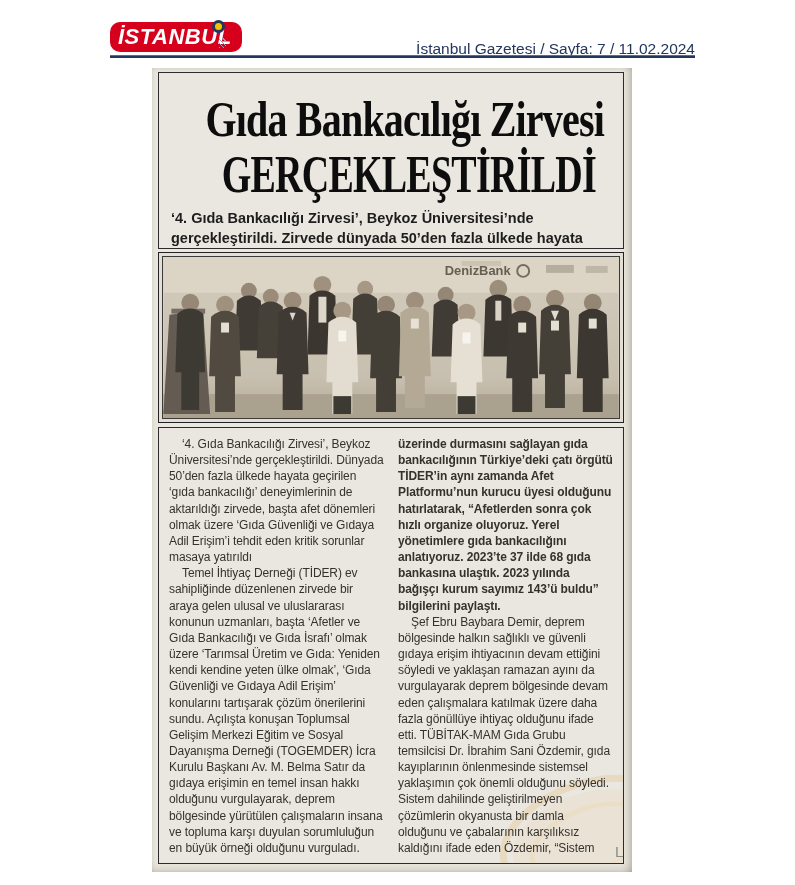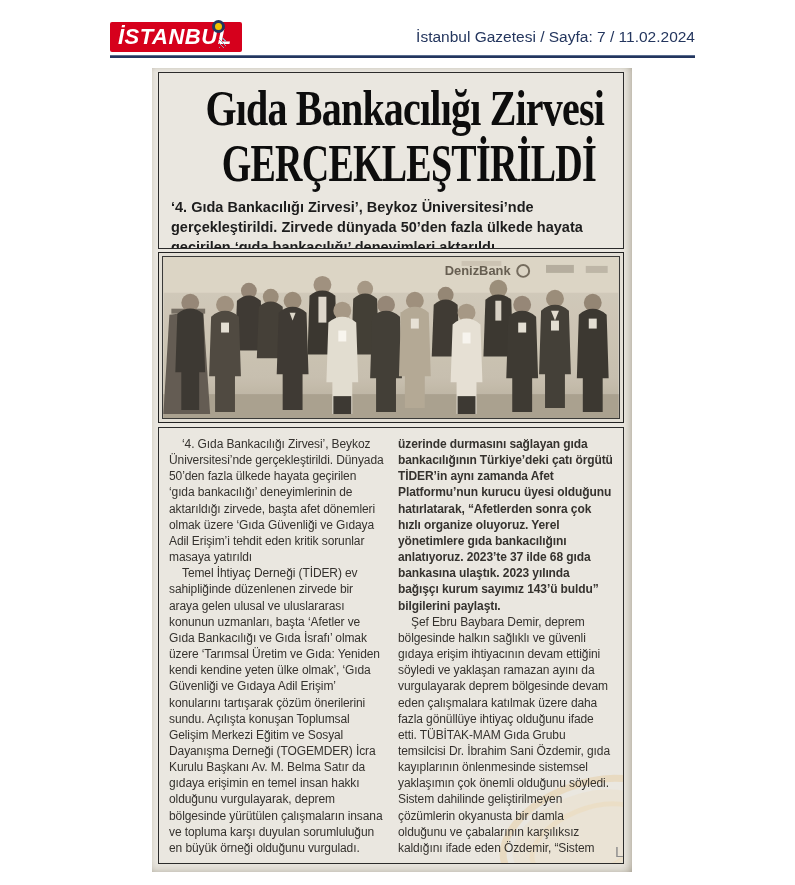--- a/index.html
+++ b/index.html
@@ -9,52 +9,52 @@
     font-family:"Liberation Sans","DejaVu Sans",sans-serif; overflow:hidden;
   }
 
   
   .masthead-logo {
     position:absolute; left:110px; top:22px; height:30px;
     background:#d6001c; color:#fff; display:flex; align-items:center;
     padding:0 10px 0 8px; font-weight:bold; font-style:italic;
     font-size:22px; letter-spacing:.5px;
     font-family:"Liberation Sans","DejaVu Sans",sans-serif;
-    border-radius:2px;
+    border-radius:10px;
   }
   .logo-badge {
     position:absolute; left:212px; top:20px; width:13px; height:13px;
     border-radius:50%; background:#f2c200; border:3px solid #24365e;
   }
   .logo-badge-tail {
     position:absolute; left:219px; top:38px; width:7px; height:10px;
     background:repeating-linear-gradient(45deg,#9aa3b5 0 1px,transparent 1px 3px);
   }
   .header-meta {
-    position:absolute; right:100px; top:28px; color:#24365e;
+    position:absolute; right:100px; top:40px; color:#24365e;
     font-size:15.5px;
   }
   .header-rule {
     position:absolute; left:110px; top:55px; width:585px; height:3px;
     background:#24365e; border-top:1px solid #5a6d8e;
   }
 
   
   .clipping {
     position:absolute; left:152px; top:68px; width:480px; height:804px;
     background:#eae7e0;
     box-shadow: inset -9px 0 10px -8px rgba(115,105,85,.55),
                 inset 0 -9px 10px -8px rgba(115,105,85,.35),
                 inset 2px 2px 6px -4px rgba(115,105,85,.4);
   }
 
   .headline-box {
     position:absolute; left:6px; top:4px; width:466px; height:177px;
     border:1px solid #2b2b2b; background:transparent; text-align:center;
-    overflow:hidden; padding-top:8px;
+    overflow:hidden; padding-top:19px;
   }
   .headline-l1, .headline-l2 {
     font-family:"Liberation Serif","DejaVu Serif",serif; font-weight:bold;
     color:#0d0d0d; white-space:nowrap;
   }
   .headline-l1 { font-size:50px; line-height:54px; transform:scaleX(.8); transform-origin:center; letter-spacing:-1px; }
   .headline-l2 { font-size:52px; line-height:58px; transform:scaleX(.73); transform-origin:center; letter-spacing:-1px; }
   .subheadline {
     margin-top:4px; padding:0 12px; text-align:left;
     font-size:14.5px; line-height:20px; font-weight:bold; color:#1d1d1d;

